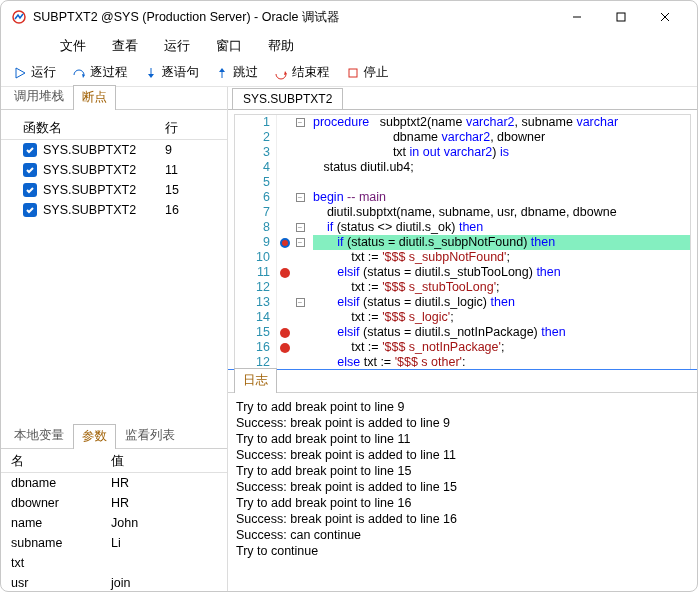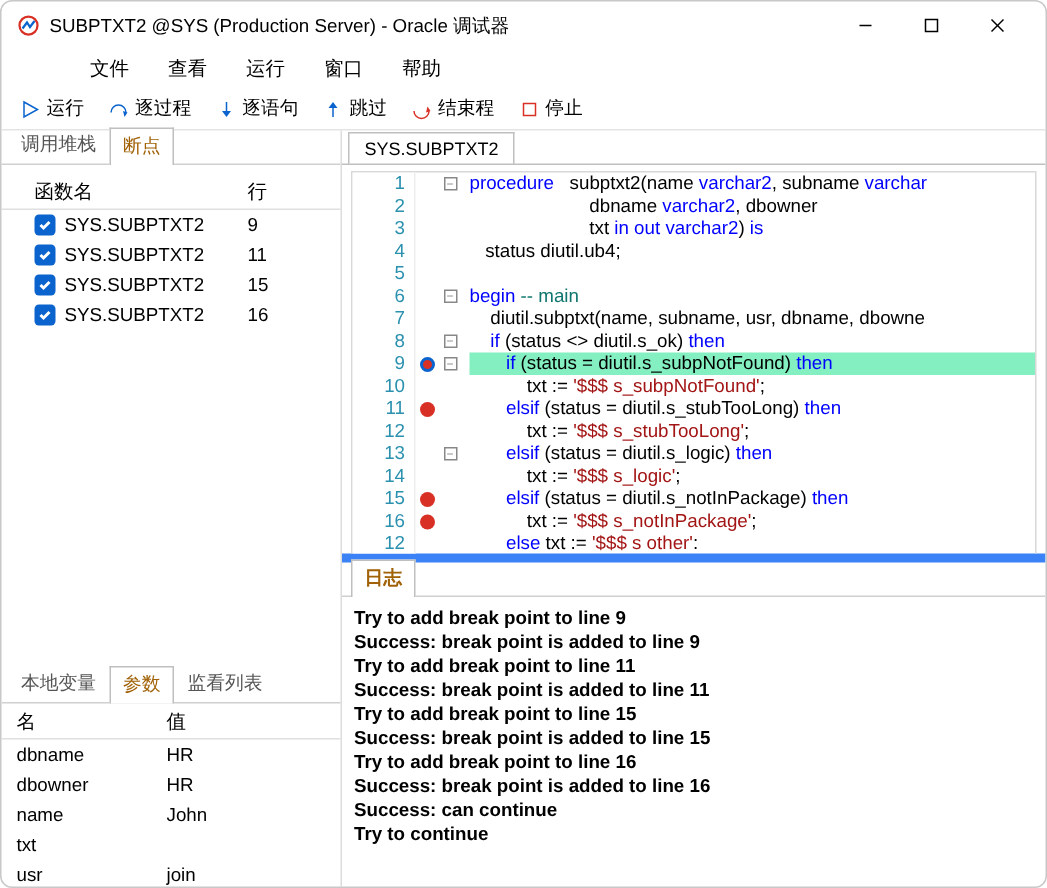--- a/index.html
+++ b/index.html
@@ -65,26 +65,26 @@
   .glyphs { flex:0 0 16px; padding-top:0;}
   .glyphs div{ height:15px; display:flex; align-items:center; justify-content:center;}
   .bp-dot{ width:10px;height:10px; border-radius:50%; background:#d93025;}
   .fold { flex:0 0 14px;}
   .fold div{ height:15px; display:flex;align-items:center;justify-content:center; color:#888;}
   .fold-box{ width:9px;height:9px; border:1px solid #888; font-size:8px; line-height:7px; text-align:center; color:#888;}
   .code { flex:1; white-space:pre; padding-left:6px;}
   .code .ln{ height:15px; line-height:15px;}
   .hl-line{ background:#84efc0;}
   .kw{ color:#0000ff;}
-  .cm{ color:#0f766e;}
+  .cm{ color:#701a75;}
   .st{ color:#a31515;}
   .tp{ color:#0000ff;}
   
   
-  .log-panel { flex:1; border-top:6px solid #3b82f6; display:flex; flex-direction:column; min-height:0;font-weight:bold;}
+  .log-panel { flex:1; border-top:1px solid #3b82f6; display:flex; flex-direction:column; min-height:0;}
   .log-body { padding: 6px 8px; font-size:12.5px; line-height:16px; overflow:auto;}
 </style>
 </head>
 <body>
 
 <div class="titlebar">
   <span class="app-icon">
     <svg viewBox="0 0 16 16">
         <circle cx="8" cy="8" r="6" fill="none" stroke="#d93025" stroke-width="1.5"></circle>
         <path d="M4 10 L7 6 L9 9 L12 5" fill="none" stroke="#0b63ce" stroke-width="1.5"></path>
@@ -240,20 +240,24 @@
               <div class="pcol-n">dbname</div>
               <div class="pcol-v">HR</div>
             </div>
             <div class="row">
               <div class="pcol-n">dbowner</div>
               <div class="pcol-v">HR</div>
             </div>
             <div class="row">
               <div class="pcol-n">name</div>
               <div class="pcol-v">John</div>
+            </div>
+            <div class="row">
+              <div class="pcol-n">subname</div>
+              <div class="pcol-v">Li</div>
             </div>
             <div class="row">
               <div class="pcol-n">txt</div>
               <div class="pcol-v"></div>
             </div>
             <div class="row">
               <div class="pcol-n">usr</div>
               <div class="pcol-v">join</div>
             </div>
           </div>

